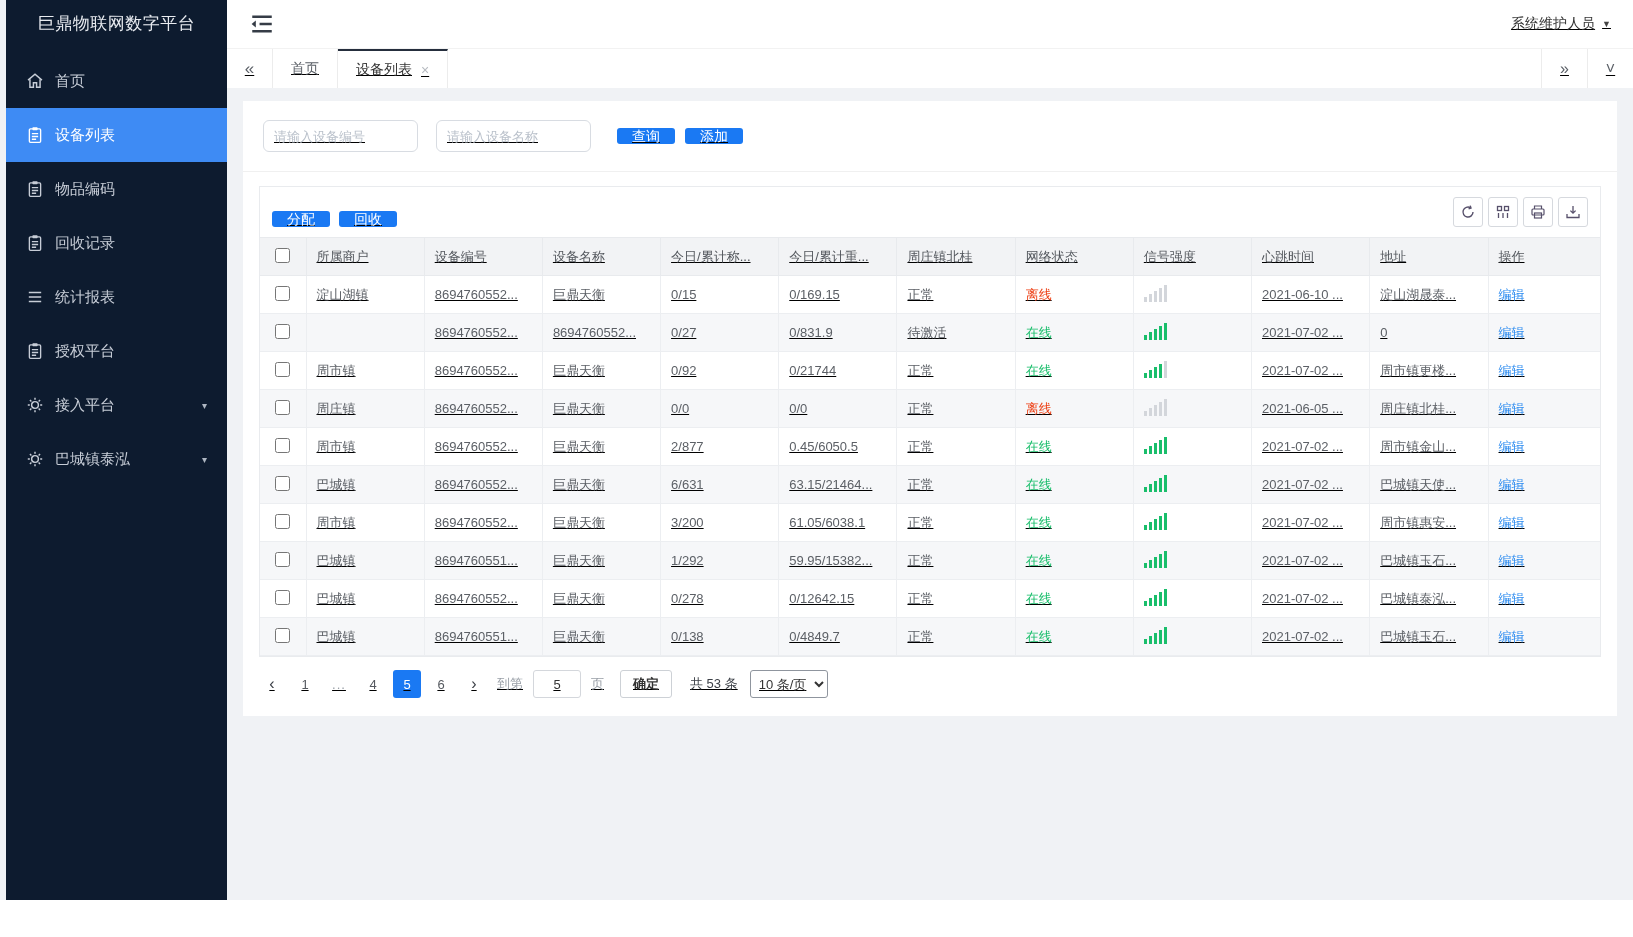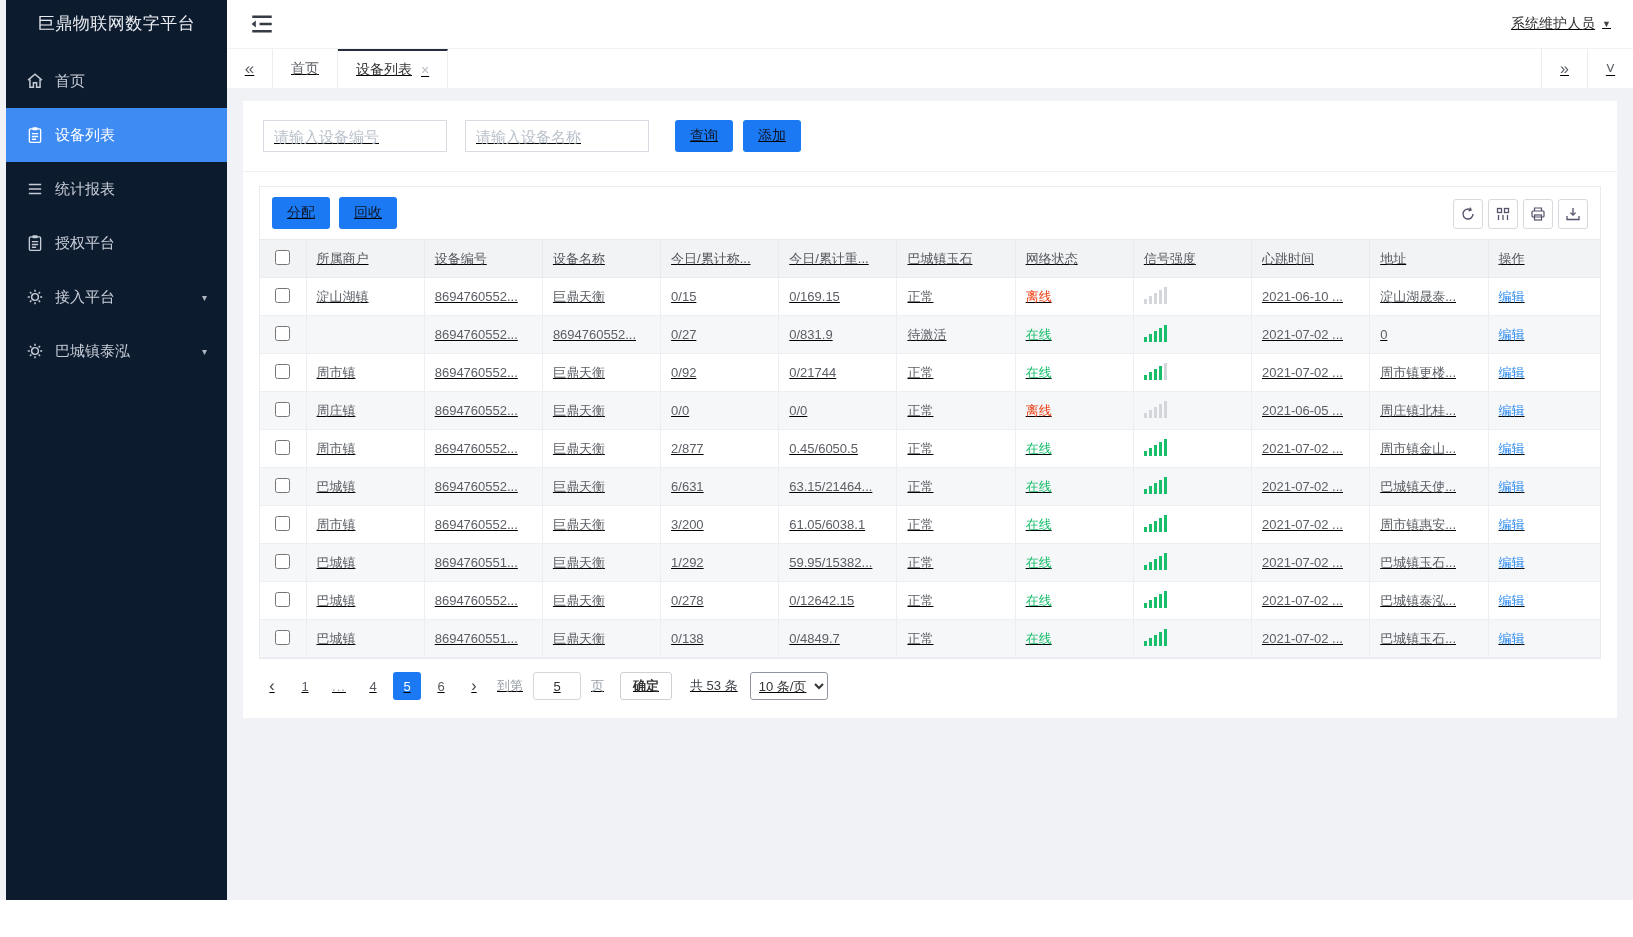--- a/index.html
+++ b/index.html
@@ -36,26 +36,26 @@
   .tab-close { color:#b6bac0; font-size:14px; line-height:1; cursor:pointer; }
   .tabbar-right { margin-left:auto; display:flex; }
   .tabbar-btn { width:46px; display:flex; align-items:center; justify-content:center;
     color:#5a5f66; font-size:16px; border-left:1px solid #ececec; cursor:pointer; }
 
   
   .content { flex:1; padding:13px 16px 0; overflow:hidden; }
   .card { background:#fff; }
   .search-row { padding:19px 20px; display:flex; align-items:center; gap:18px;
     border-bottom:1px solid #f0f0f0; }
-  .search-input { width:184px; height:32px; border:1px solid #d8dce2; border-radius:0;
-    padding:0 10px; font-size:15px; color:#333; outline:none; }
+  .search-input { width:155px; height:32px; border:1px solid #d8dce2; border-radius:6px;
+    padding:0 10px; font-size:13px; color:#333; outline:none; }
   .search-input::placeholder { color:#b9c0ca; }
   .btn-group { display:flex; gap:10px; margin-left:8px; }
-  .btn-primary { background:#1a79f3; color:#0f172a; border:none; border-radius:3px;
-    height:32px; padding:0 15px; font-size:14px; cursor:pointer; }
+  .btn-primary { background:#1a79f3; color:#ffffff; border:none; border-radius:3px;
+    height:16px; padding:0 15px; font-size:14px; cursor:pointer; }
 
   .panel { margin:14px 16px 0; border:1px solid #e9ebee; }
   .panel-toolbar { padding:10px 12px; display:flex; align-items:flex-end; }
   .panel-toolbar .btn-primary { margin-right:9px; }
   .icon-btns { margin-left:auto; display:flex; gap:5px; }
   .icon-btn { width:30px; height:30px; border:1px solid #d6d9de; border-radius:3px;
     background:#fff; color:#57506b; display:flex; align-items:center; justify-content:center; cursor:pointer; }
   .icon-btn svg { width:16px; height:16px; }
 
   table { width:100%; border-collapse:collapse; table-layout:fixed; font-size:13px; color:#5c6066; }
@@ -113,20 +113,40 @@
         </div>
         <div class="side-item active">
           <span class="icon">
             <svg viewBox="0 0 16 16" fill="none" stroke="currentColor" stroke-width="1.2">
               <rect x="3" y="2.5" width="10" height="12" rx="1"></rect>
               <rect x="5.7" y="1.2" width="4.6" height="2.6" rx="0.6" fill="currentColor" stroke="none"></rect>
               <path d="M5.2 6.8 H10.8 M5.2 9.3 H10.8 M5.2 11.8 H9"></path>
             </svg>
           </span>
           <span>设备列表</span>
+        </div>
+        <div class="side-item">
+          <span class="icon">
+            <svg viewBox="0 0 16 16" fill="none" stroke="currentColor" stroke-width="1.2">
+              <rect x="3" y="2.5" width="10" height="12" rx="1"></rect>
+              <rect x="5.7" y="1.2" width="4.6" height="2.6" rx="0.6" fill="currentColor" stroke="none"></rect>
+              <path d="M5.2 6.8 H10.8 M5.2 9.3 H10.8 M5.2 11.8 H9"></path>
+            </svg>
+          </span>
+          <span>物品编码</span>
+        </div>
+        <div class="side-item">
+          <span class="icon">
+            <svg viewBox="0 0 16 16" fill="none" stroke="currentColor" stroke-width="1.2">
+              <rect x="3" y="2.5" width="10" height="12" rx="1"></rect>
+              <rect x="5.7" y="1.2" width="4.6" height="2.6" rx="0.6" fill="currentColor" stroke="none"></rect>
+              <path d="M5.2 6.8 H10.8 M5.2 9.3 H10.8 M5.2 11.8 H9"></path>
+            </svg>
+          </span>
+          <span>回收记录</span>
         </div>
         <div class="side-item">
           <span class="icon">
             <svg viewBox="0 0 16 16" fill="none" stroke="currentColor" stroke-width="1.5">
               <path d="M2.5 4 H13.5 M2.5 8 H13.5 M2.5 12 H13.5"></path>
             </svg>
           </span>
           <span>统计报表</span>
         </div>
         <div class="side-item">
@@ -249,21 +269,21 @@
           </div>
           <table>
             <thead>
                 <tr id="thead-row">
                   <th class="col-check"><input type="checkbox" style=""></th>
                   <th>所属商户</th>
                   <th>设备编号</th>
                   <th>设备名称</th>
                   <th>今日/累计称...</th>
                   <th>今日/累计重...</th>
-                  <th>巴城镇玉石</th>
+                  <th>周庄镇北桂</th>
                   <th>网络状态</th>
                   <th>信号强度</th>
                   <th>心跳时间</th>
                   <th>地址</th>
                   <th class="col-action">操作</th>
                 </tr>
               </thead>
             <tbody id="tbody">
                 <tr>
                   <td class="col-check"><input type="checkbox" style=""></td>

